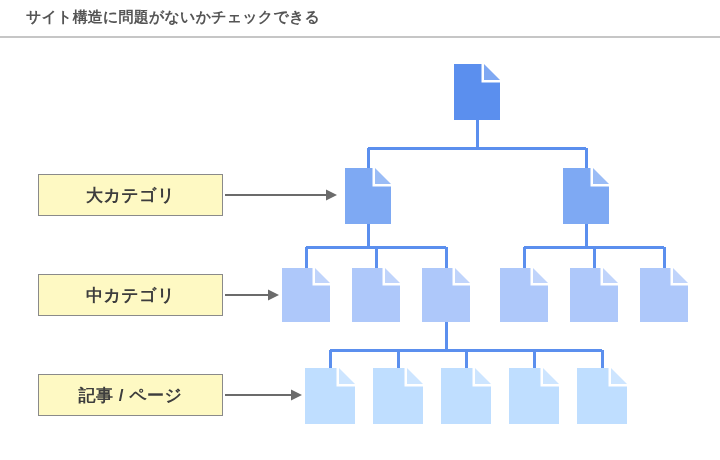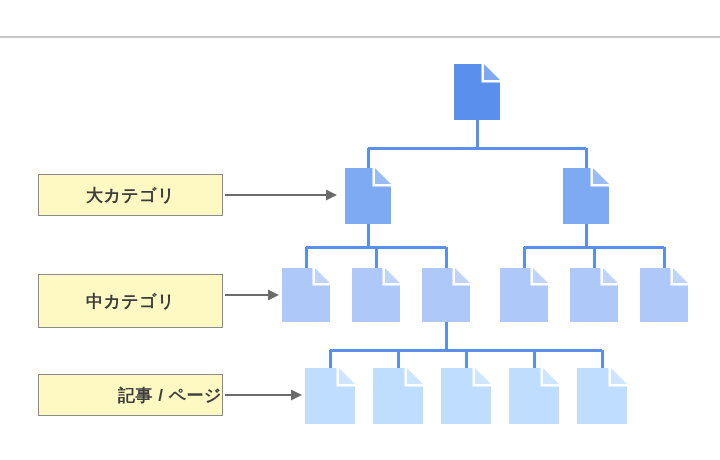--- a/index.html
+++ b/index.html
@@ -81,20 +81,23 @@
   .doc-node {
     position: absolute;
   }
   .doc-node svg { display: block; }
 </style>
 </head>
 <body>
 
 <div id="diagram-root">
 
+  <div class="header">
+    <div class="header-title">サイト構造に問題がないかチェックできる</div>
+  </div>
   <div class="header-divider"></div>
 
   <svg id="wires" viewBox="0 0 720 460">
       <line x1="477" y1="120" x2="477" y2="148" stroke="#5b8fee" stroke-width="3" shape-rendering="crispEdges"></line>
       <line x1="368" y1="148" x2="586" y2="148" stroke="#5b8fee" stroke-width="3" shape-rendering="crispEdges"></line>
       <line x1="368" y1="148" x2="368" y2="168" stroke="#5b8fee" stroke-width="3" shape-rendering="crispEdges"></line>
       <line x1="586" y1="148" x2="586" y2="168" stroke="#5b8fee" stroke-width="3" shape-rendering="crispEdges"></line>
       <line x1="368" y1="224" x2="368" y2="247" stroke="#5b8fee" stroke-width="3" shape-rendering="crispEdges"></line>
       <line x1="306" y1="247" x2="446" y2="247" stroke="#5b8fee" stroke-width="3" shape-rendering="crispEdges"></line>
       <line x1="306" y1="247" x2="306" y2="268" stroke="#5b8fee" stroke-width="3" shape-rendering="crispEdges"></line>
@@ -117,24 +120,24 @@
       <line x1="225" y1="295" x2="268" y2="295" stroke="#6b6b6b" stroke-width="1.6" shape-rendering="crispEdges"></line>
       <polygon points="279,295 268,289.5 268,300.5" fill="#6b6b6b"></polygon>
       <line x1="225" y1="395" x2="291" y2="395" stroke="#6b6b6b" stroke-width="1.6" shape-rendering="crispEdges"></line>
       <polygon points="302,395 291,389.5 291,400.5" fill="#6b6b6b"></polygon>
     </svg>
 
   <div id="legend-layer">
       <div class="legend-box" style="left: 38px; top: 174px; width: 185px; height: 42px; border-color: rgb(138, 138, 138);">
         <span class="legend-label" style="color: rgb(61, 61, 61);">大カテゴリ</span>
       </div>
-      <div class="legend-box" style="left: 38px; top: 274px; width: 185px; height: 54px; border-color: rgb(138, 138, 138);">
+      <div class="legend-box" style="left: 38px; top: 274px; width: 185px; height: 42px; border-color: rgb(138, 138, 138);">
         <span class="legend-label" style="color: rgb(61, 61, 61);">中カテゴリ</span>
       </div>
-      <div class="legend-box" style="left: 38px; top: 374px; width: 185px; height: 42px; border-color: rgb(138, 138, 138); justify-content: flex-end;">
+      <div class="legend-box" style="left: 38px; top: 374px; width: 185px; height: 42px; border-color: rgb(138, 138, 138);">
         <span class="legend-label" style="color: rgb(61, 61, 61);">記事 / ページ</span>
       </div>
     </div>
   <div id="nodes-layer">
       <div class="doc-node" style="left: 454px; top: 64px; width: 46px; height: 56px;">
         <svg width="46" height="56" viewBox="0 0 46 56">
           <path d="M0,0 H27.5 V18.5 H46 V56 H0 Z" fill="#5b8fee"></path>
           <polygon points="30,0 46,16 30,16" fill="#5b8fee" opacity="0.78"></polygon>
         </svg>
       </div>

